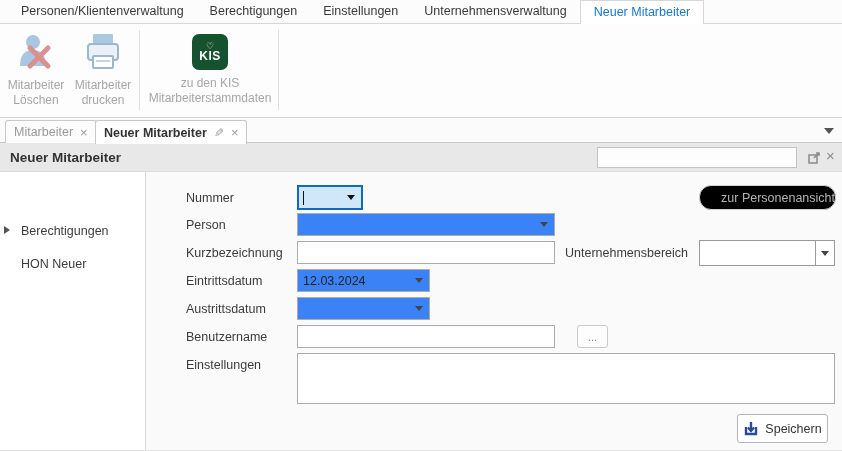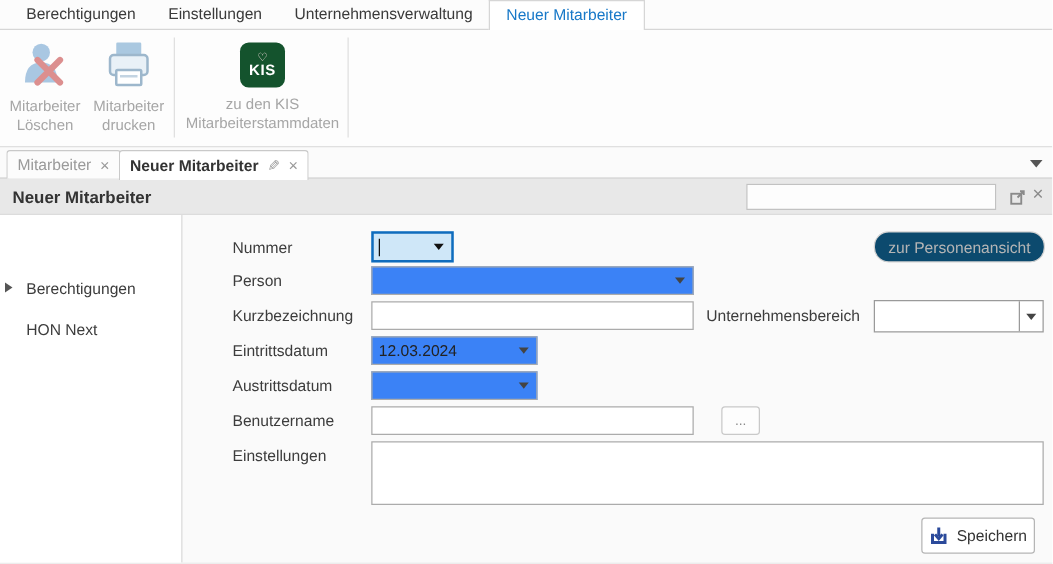--- a/index.html
+++ b/index.html
@@ -53,31 +53,32 @@
   .combo.focused .caret { border-top-color:#111; }
   .cursor-bar { width:1px; height:14px; background:#111; margin-left:4px; }
   .combo-split { position:absolute; background:#fff; border:1px solid #9a9a9a; display:flex; }
   .combo-split .split-field { flex:1; }
   .combo-split .split-btn { width:19px; border-left:1px solid #9a9a9a; display:flex; align-items:center; justify-content:center; }
   .combo-split .split-btn .caret { margin:0; }
 
   .txt { position:absolute; background:#fff; border:1px solid #ababab; font-size:12.5px; color:#222; padding:0 5px; font-family:inherit; }
   textarea.txt { resize:none; padding:3px 5px; }
 
-  .btn-ghost { position:absolute; background:#0c4a6e; border:1px solid #d2d2d2; border-radius:12px; color:#b5b5b5; font-size:12.5px; text-align:center; font-family:inherit; }
+  .btn-ghost { position:absolute; background:#000000; border:1px solid #d2d2d2; border-radius:12px; color:#b5b5b5; font-size:12.5px; text-align:right; font-family:inherit; }
   .btn-browse { position:absolute; background:#fdfdfd; border:1px solid #c9c9c9; border-radius:3px; color:#8a8a8a; font-size:11px; text-align:center; line-height:16px; }
   .btn-save { position:absolute; left:737px; top:242px; width:91px; height:29px; background:#fff; border:1px solid #b5b5b5; border-radius:3px; display:flex; align-items:center; justify-content:center; font-size:12.5px; color:#333; font-family:inherit; }
   .btn-save svg { margin-right:6px; }
 </style>
 </head>
 <body>
 
 <div class="app">
 
   <div class="ribbon-tabs">
+    <div class="ribbon-tab">Personen/Klientenverwaltung</div>
     <div class="ribbon-tab">Berechtigungen</div>
     <div class="ribbon-tab">Einstellungen</div>
     <div class="ribbon-tab">Unternehmensverwaltung</div>
     <div class="ribbon-tab active">Neuer Mitarbeiter</div>
   </div>
 
   <div class="toolbar">
 
     <div class="tb-btn" style="left:4px; width:64px;">
       <svg class="icon-user-delete" width="40" height="40" viewBox="0 0 40 40">
@@ -144,21 +145,21 @@
   </div>
 
   <div class="content">
 
     <div class="side-nav">
       <div class="nav-item" style="top:46px;">
         <span class="nav-expander"></span>
         <span>Berechtigungen</span>
       </div>
       <div class="nav-item" style="top:79px;">
-        <span>HON Next</span>
+        <span>HON Neuer</span>
       </div>
     </div>
 
     <div class="form-label" style="left:186px; top:19px;">Nummer</div>
     <div class="combo focused" style="left:297px; top:13px; width:66px; height:25px;">
       <span class="cursor-bar"></span>
       <span class="val"></span>
       <span class="caret"></span>
     </div>
     <button class="btn-ghost" style="left:699px; top:13px; width:137px; height:25px;">zur Personenansicht</button>

